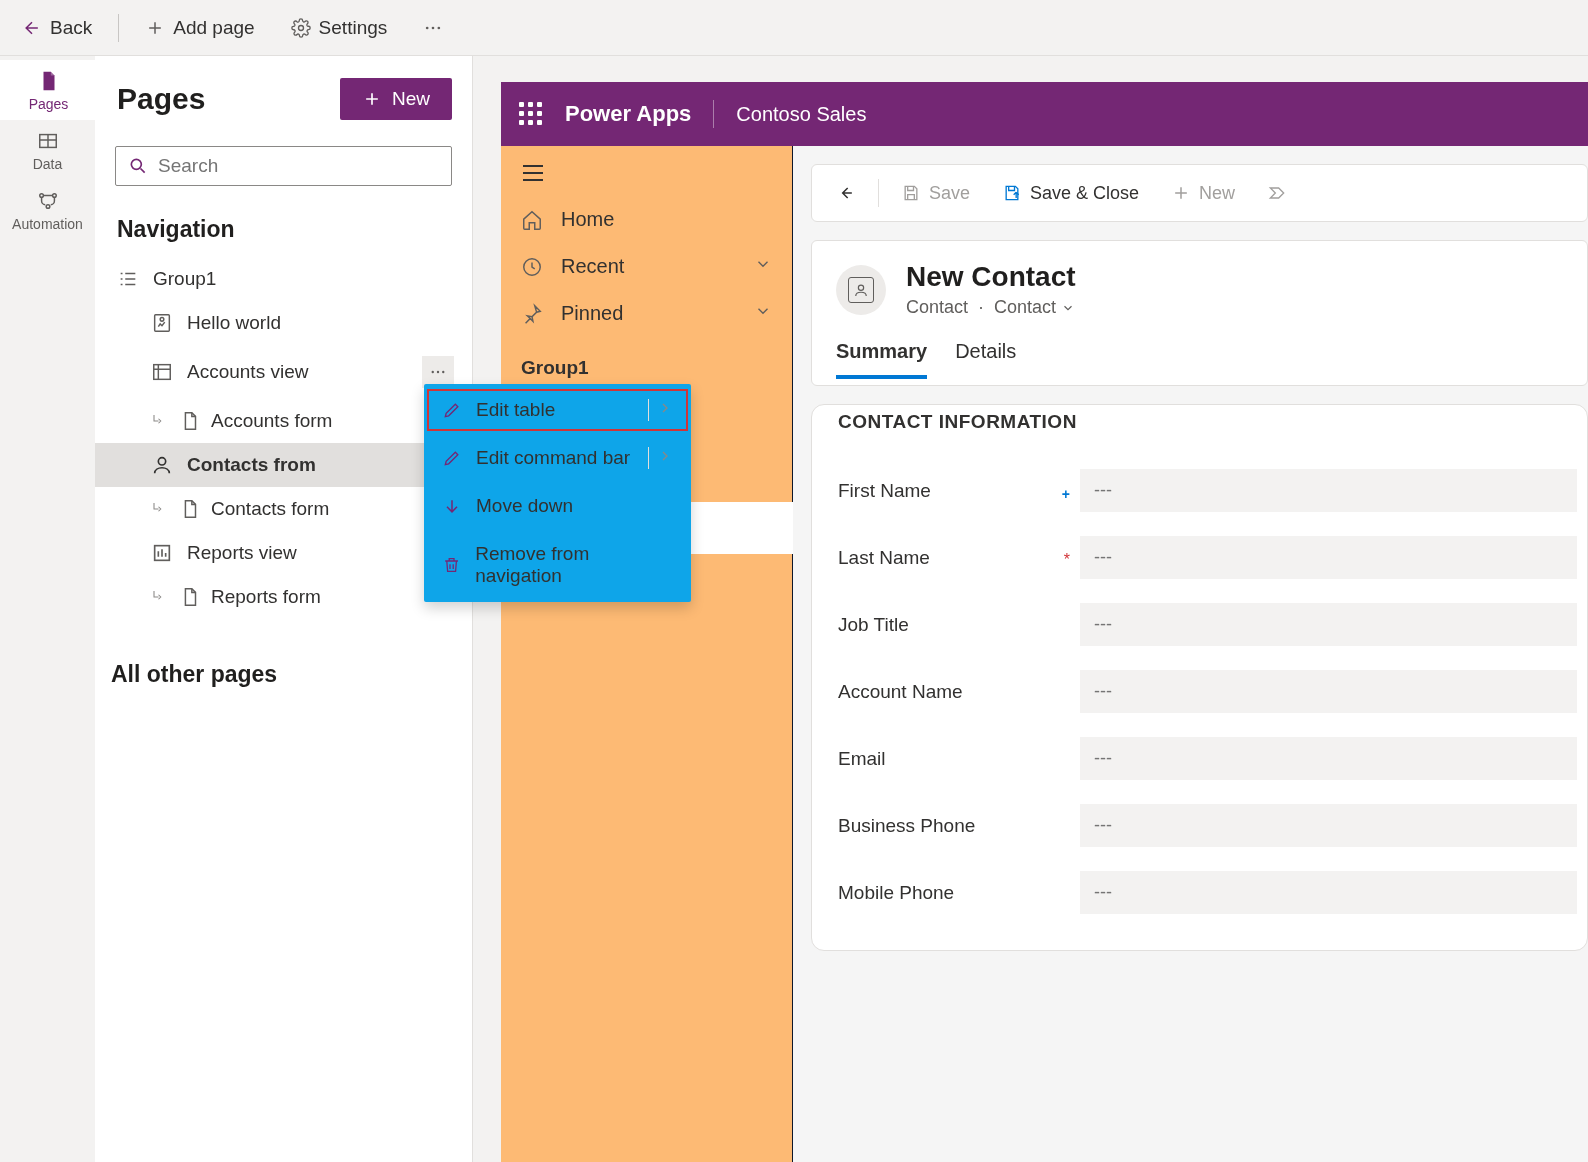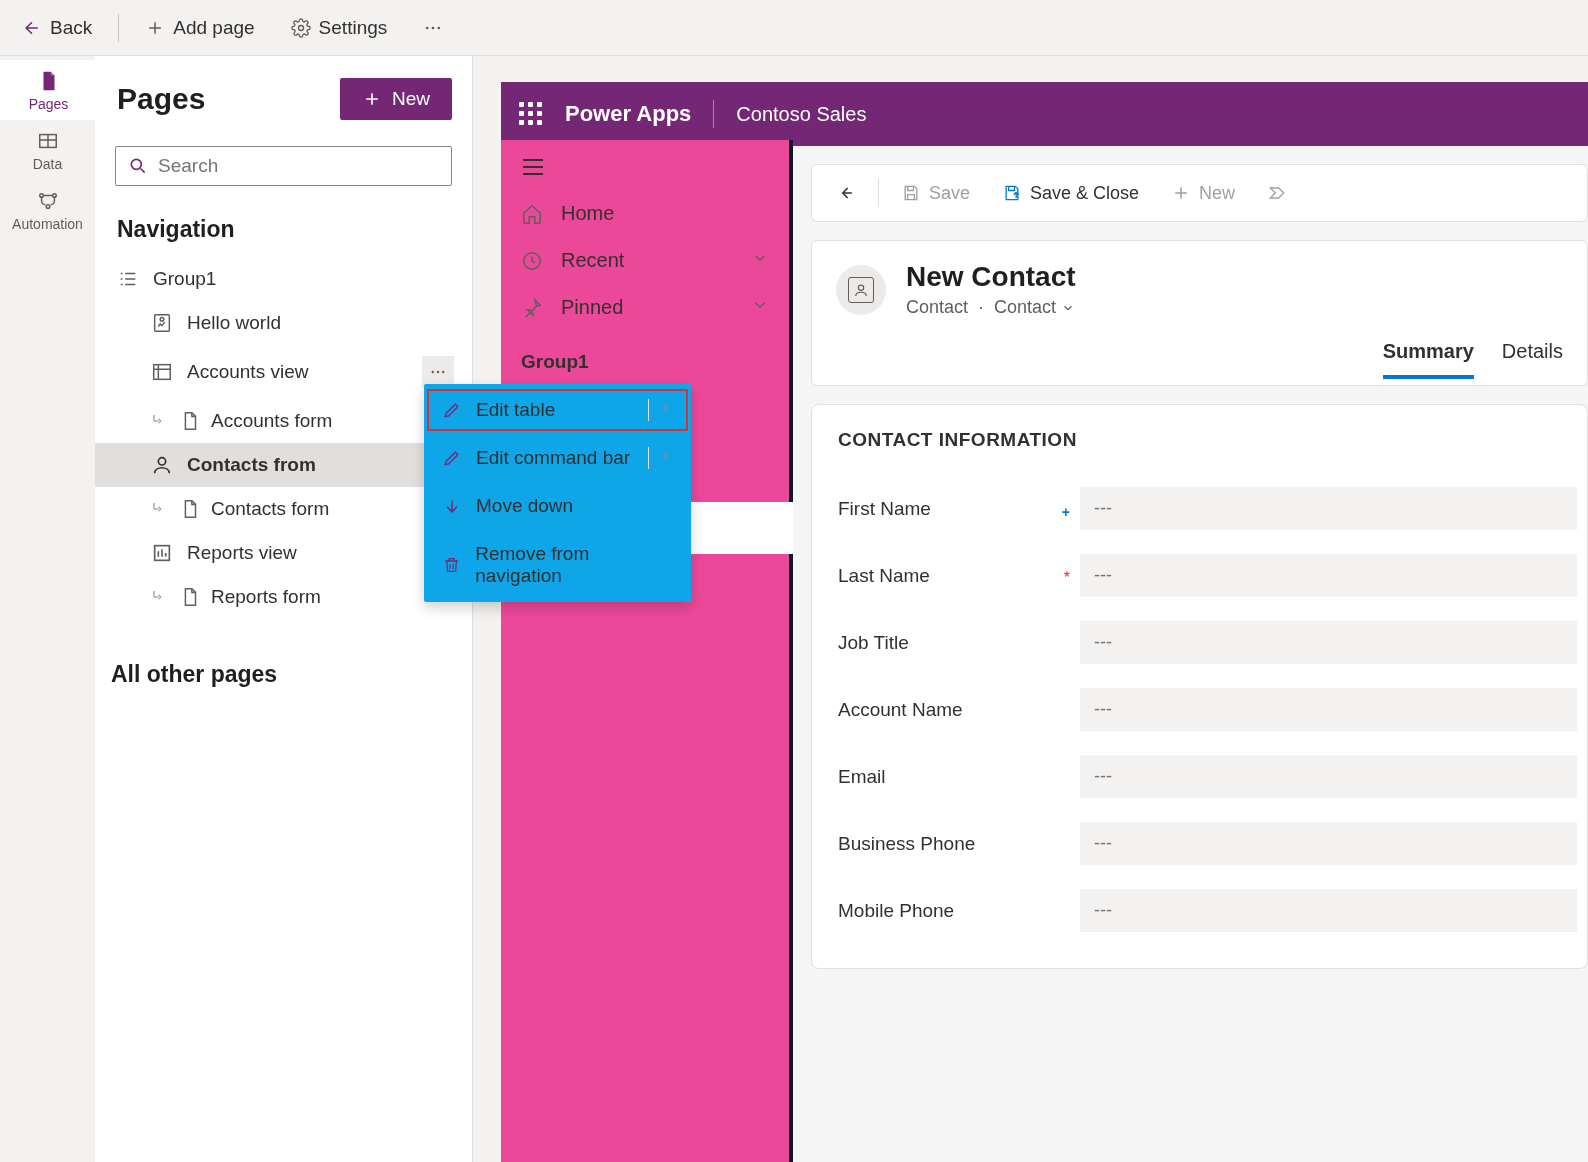--- a/index.html
+++ b/index.html
@@ -204,25 +204,25 @@
       gap: 4px;
     }
     .app-header .waffle span { background: #fff; border-radius: 1px; }
     .app-header .brand { font-size: 22px; font-weight: 600; }
     .app-header .vd { width: 1px; height: 28px; background: rgba(255,255,255,0.4); }
     .app-header .appname { font-size: 20px; }
     
     .app-leftnav {
       position: absolute;
       left: 28px;
-      top: 84px;
+      top: 90px;
       width: 292px;
-      background: #ec4899;
+      background: #fdba74;
       bottom: 0;
-      border-right: 4px solid #0f172a;
+      border-right: 1px solid #0f172a;
     }
     .hamburger {
       padding: 18px 20px 10px;
     }
     .hamburger svg { width: 24px; height: 18px; color: #323130; }
     .appnav-item {
       display: flex;
       align-items: center;
       padding: 12px 20px;
       gap: 18px;
@@ -339,37 +339,36 @@
       gap: 10px;
       color: #605e5c;
       font-size: 18px;
       margin-top: 4px;
     }
     .form-tabs {
       display: flex;
       gap: 28px;
       margin-top: 22px;
       font-size: 20px;
-      justify-content: flex-end;
     }
     .form-tab {
       padding-bottom: 12px;
       color: #323130;
       cursor: pointer;
     }
     .form-tab.active {
       font-weight: 600;
       border-bottom: 4px solid #0078d4;
     }
     .form-body {
       margin: 18px 0 0 18px;
       background: #fff;
       border: 1px solid #e1dfdd;
-      border-radius: 8px;
-      padding: 24px 10px 24px 26px;
+      border-radius: 13px;
+      padding: 6px 10px 24px 26px;
     }
     .section-title {
       font-size: 19px;
       font-weight: 600;
       letter-spacing: 0.5px;
       color: #323130;
       margin-bottom: 24px;
     }
     .field-row {
       display: flex;

